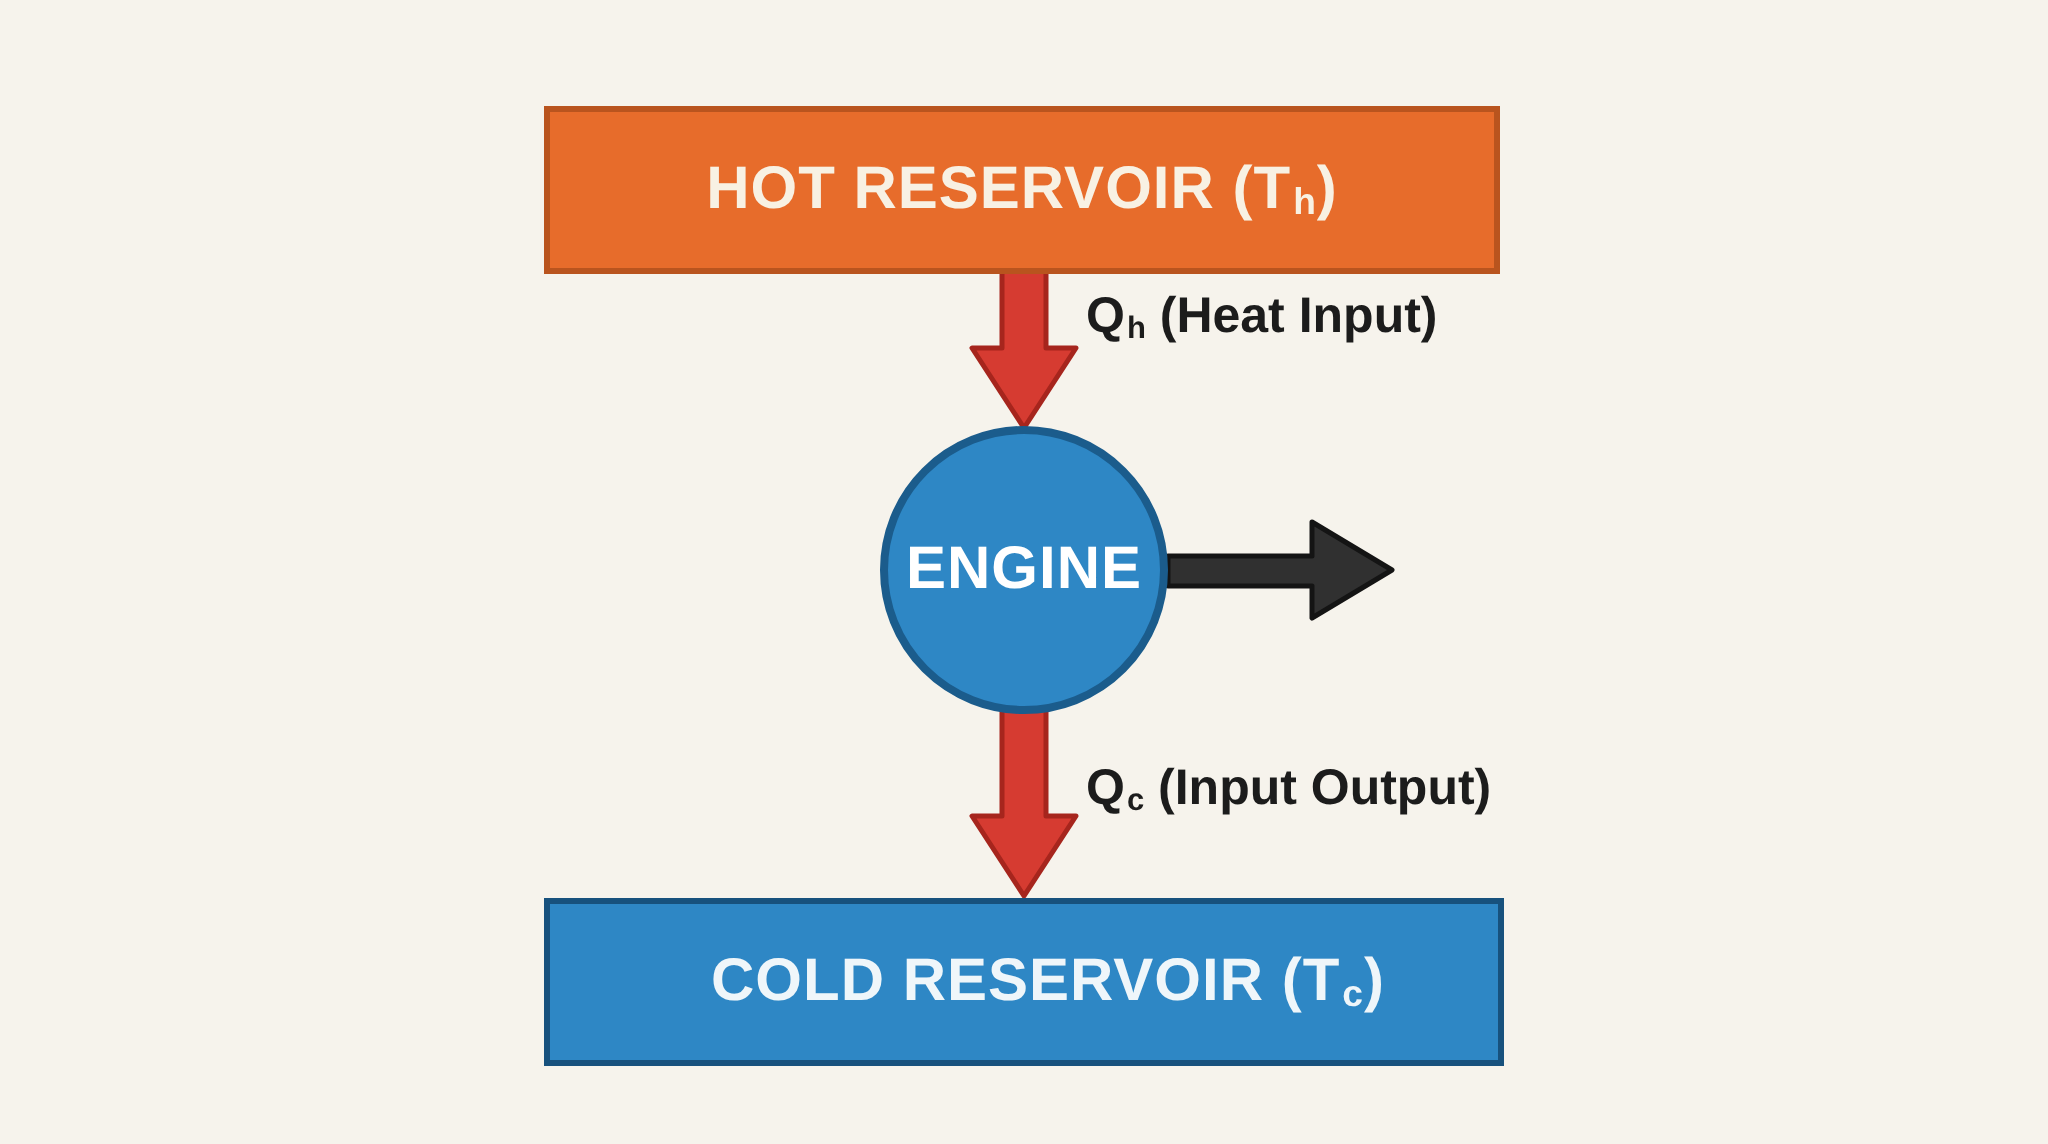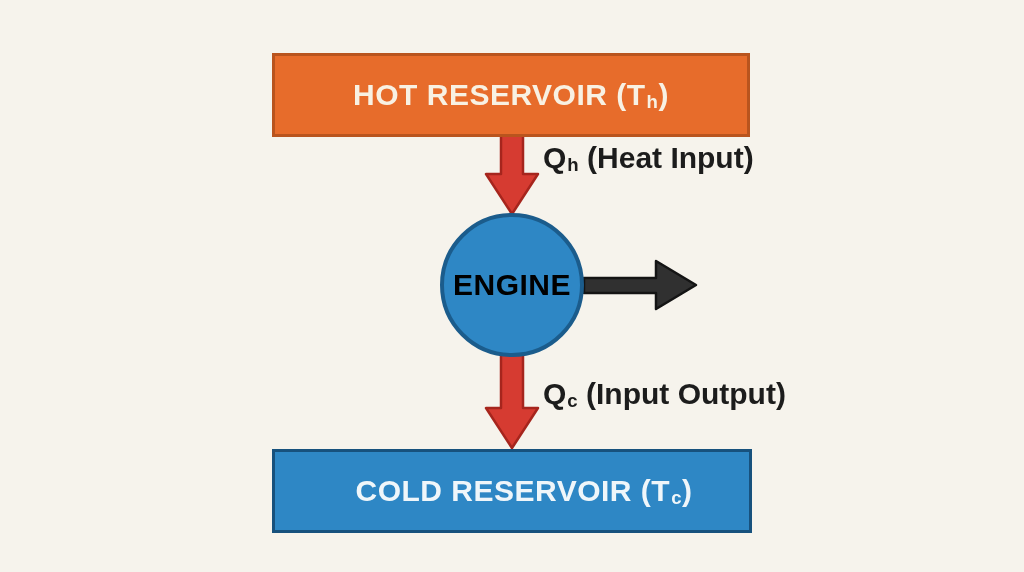--- a/index.html
+++ b/index.html
@@ -64,28 +64,28 @@
     border: 3px solid var(--cold-border, #17517D);
     color: var(--cold-text, #EFF6FA);
     padding-left: 24px;
   }
   .engine-circle {
     left: 440px; top: 213px;
     width: 144px; height: 144px;
     border-radius: 50%;
     background: var(--blue-fill, #2E87C5);
     border: 4px solid var(--blue-border, #1B5C8C);
-    color: #000000;
+    color: #ffffff;
     font-size: 30px;
     justify-content: center;
   }
   .flow-label {
     position: absolute;
     z-index: 3;
-    font-size: 30px;
+    font-size: 25px;
     font-weight: 600;
     line-height: 30px;
     color: var(--label-text, #1C1C1C);
     white-space: nowrap;
   }
   .label-qh { left: 543px; top: 143px; }
   .label-w  { left: 708px; top: 271px; }
   .label-qc { left: 543px; top: 379px; }
   sub.subscript {
     font-size: 0.62em;

